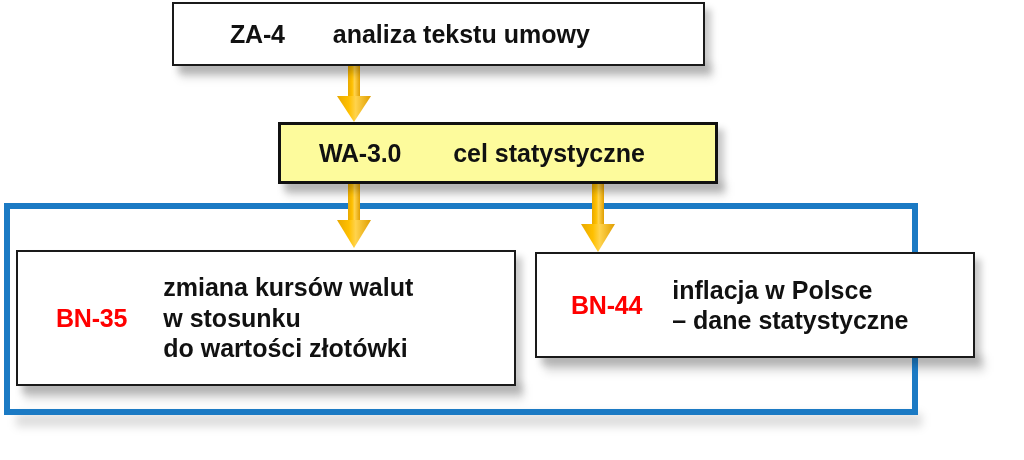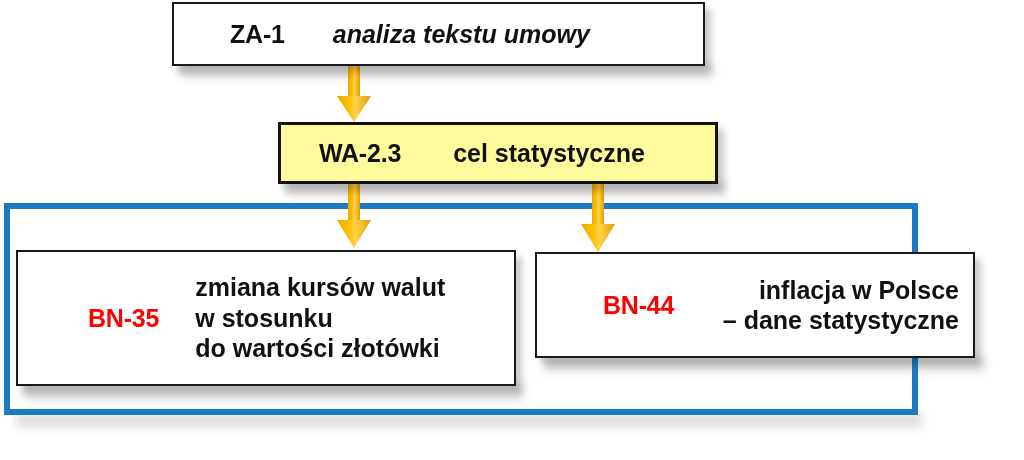--- a/index.html
+++ b/index.html
@@ -39,46 +39,46 @@
     padding: 0 14px;
   }
 
   .code {
     font-weight: bold;
     font-size: 25px;
     color: #111111;
     white-space: nowrap;
     letter-spacing: -0.2px;
   }
-  .code.red { color: #ff0000; margin-left: 32px; }
+  .code.red { color: #ff0000; }
 
   .label {
     font-weight: bold;
     font-size: 25px;
     color: #111111;
     line-height: 1.22;
     white-space: pre-line;
   }
 
   
   #node-za1 { left: 172px; top: 2px; width: 533px; height: 64px; }
   #node-za1 .node-inner { padding-left: 56px; }
-  #node-za1 .label { margin-left: 48px; font-style: italic; }
+  #node-za1 .label { margin-left: 48px; }
 
   #node-wa23 { left: 278px; top: 122px; width: 440px; height: 62px; }
   #node-wa23 .node-inner { padding-left: 38px; }
   #node-wa23 .label { margin-left: 52px; }
 
   #node-bn35 { left: 16px; top: 250px; width: 500px; height: 136px; }
   #node-bn35 .node-inner { padding-left: 38px; }
   #node-bn35 .label { margin-left: 36px; text-align: left; flex: 1; }
 
   #node-bn32 { left: 535px; top: 252px; width: 440px; height: 106px; }
   #node-bn32 .node-inner { padding-left: 34px; }
-  #node-bn32 .label { margin-left: 30px; text-align: right; flex: 1; }
+  #node-bn32 .label { margin-left: 30px; text-align: left; flex: 1; }
 
   
   #group-box {
     position: absolute;
     left: 4px;
     top: 203px;
     width: 914px;
     height: 212px;
     box-sizing: border-box;
     border: 6px solid #1b7ac4;
@@ -109,21 +109,21 @@
   <div class="shadow-strip" style="left:180px; top:64px; width:533px; height:14px;"></div>
   <div class="shadow-strip" style="left:286px; top:182px; width:440px; height:14px;"></div>
   <div class="shadow-strip" style="left:545px; top:356px; width:440px; height:16px;"></div>
   <div class="shadow-strip" style="left:24px; top:384px; width:500px; height:16px;"></div>
   <div class="shadow-strip" style="left:16px; top:413px; width:906px; height:14px;"></div>
 
   <div id="group-box"></div>
 
   <div class="node" id="node-za1">
     <div class="node-inner">
-      <span class="code">ZA-1</span>
+      <span class="code">ZA-4</span>
       <span class="label">analiza tekstu umowy</span>
     </div>
   </div>
 
   <div class="arrow" style="left:334px; top:66px;">
     <svg width="40" height="58" viewBox="0 0 40 58">
       <defs>
         <linearGradient id="g1" x1="0" y1="0" x2="1" y2="0">
           <stop offset="0%" stop-color="#E8A800"></stop>
           <stop offset="35%" stop-color="#FFC000"></stop>
@@ -131,21 +131,21 @@
           <stop offset="100%" stop-color="#E09E00"></stop>
         </linearGradient>
       </defs>
       <rect x="14" y="0" width="12" height="34" fill="url(#g1)"></rect>
       <polygon points="3,30 37,30 20,56" fill="url(#g1)"></polygon>
     </svg>
   </div>
 
   <div class="node yellow" id="node-wa23">
     <div class="node-inner">
-      <span class="code">WA-2.3</span>
+      <span class="code">WA-3.0</span>
       <span class="label">cel statystyczne</span>
     </div>
   </div>
 
   <div class="arrow" style="left:334px; top:184px;">
     <svg width="40" height="66" viewBox="0 0 40 66">
       <defs>
         <linearGradient id="g2" x1="0" y1="0" x2="1" y2="0">
           <stop offset="0%" stop-color="#E8A800"></stop>
           <stop offset="35%" stop-color="#FFC000"></stop>

